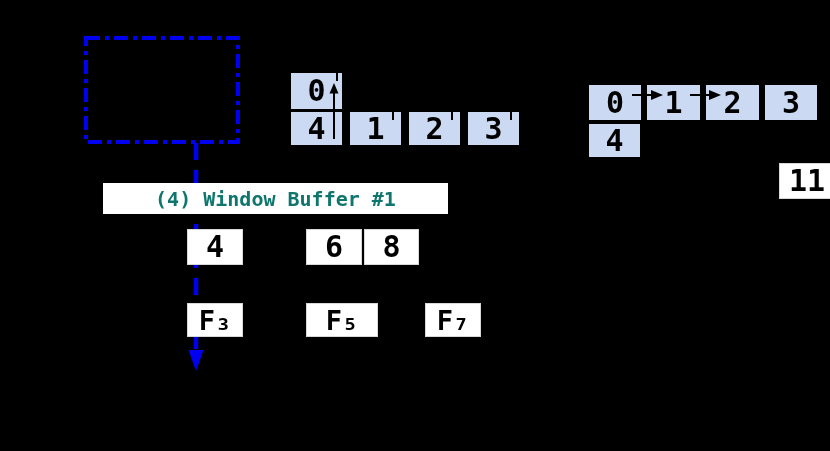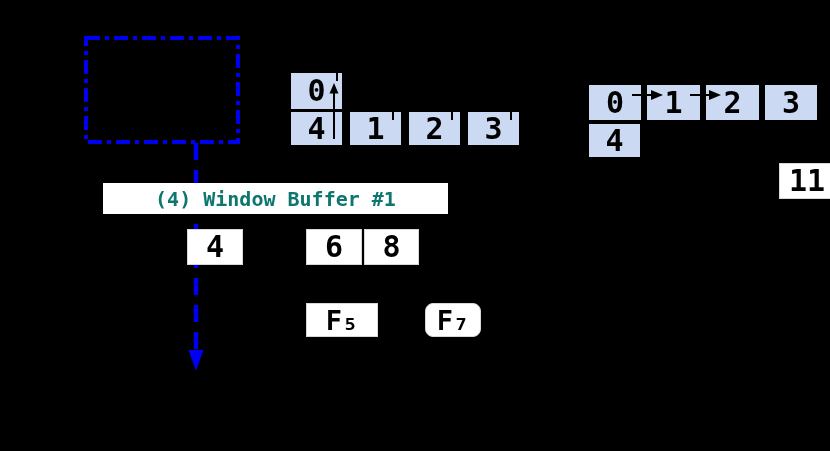--- a/index.html
+++ b/index.html
@@ -36,21 +36,21 @@
   .b-c2   { left:704px; top:83px;  width:57px; height:39px; }
   .b-c3   { left:763px; top:83px;  width:56px; height:39px; }
   .b-blw  { left:587px; top:122px; width:55px; height:37px; }
   
   .w-11   { left:763px; top:163px; width:56px; height:36px;margin-left:16px; }
   .w-s0   { left:187px; top:229px; width:56px; height:36px; }
   .w-s1   { left:306px; top:229px; width:56px; height:36px; }
   .w-s2   { left:364px; top:229px; width:55px; height:36px; }
   .w-f0   { left:187px; top:303px; width:56px; height:34px; }
   .w-f1   { left:306px; top:303px; width:72px; height:34px; }
-  .w-f2   { left:425px; top:303px; width:56px; height:34px;border-radius:8px; }
+  .w-f2   { left:425px; top:303px; width:56px; height:34px; }
 </style>
 </head>
 <body>
 
 <div class="canvas">
 
   <svg class="layer bg" width="830" height="451" viewBox="0 0 830 451">
     <rect x="86" y="38" width="152" height="104" fill="none" stroke="#0000f0" stroke-width="4" stroke-dasharray="14 5 4 5"></rect>
     <line x1="196" y1="143" x2="196" y2="350" stroke="#0000f0" stroke-width="4.5" stroke-dasharray="17 10"></line>
     <polygon points="196,371 188.5,350 203.5,350" fill="#0000f0"></polygon>
@@ -66,20 +66,21 @@
   <div class="cell blue b-c1">1</div>
   <div class="cell blue b-c2">2</div>
   <div class="cell blue b-c3">3</div>
   <div class="cell blue b-blw">4</div>
 
   <div class="cell white w-11">11</div>
   <div class="banner">(4) Window Buffer #1</div>
   <div class="cell white w-s0">4</div>
   <div class="cell white w-s1">6</div>
   <div class="cell white w-s2">8</div>
+  <div class="cell white frame w-f0">F₃</div>
   <div class="cell white frame w-f1">F₅</div>
   <div class="cell white frame w-f2">F₇</div>
 
   <svg class="layer fg" width="830" height="451" viewBox="0 0 830 451">
 
     <line x1="337" y1="72" x2="337" y2="81" stroke="#000" stroke-width="2"></line>
     <line x1="393" y1="111" x2="393" y2="120" stroke="#000" stroke-width="2"></line>
     <line x1="452" y1="111" x2="452" y2="120" stroke="#000" stroke-width="2"></line>
     <line x1="511" y1="111" x2="511" y2="120" stroke="#000" stroke-width="2"></line>
 

